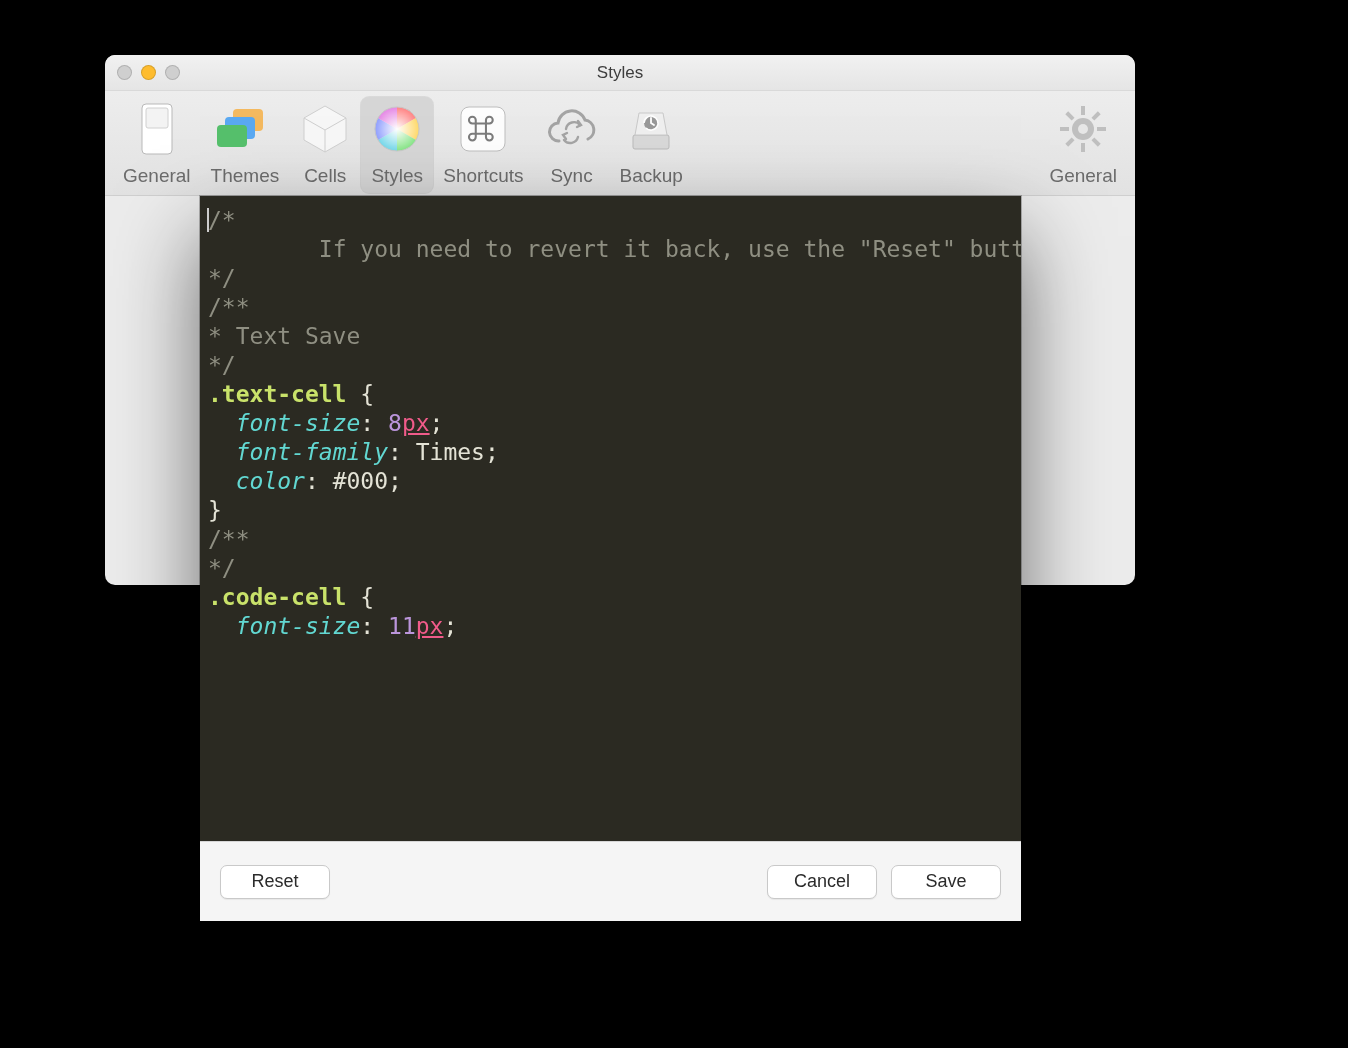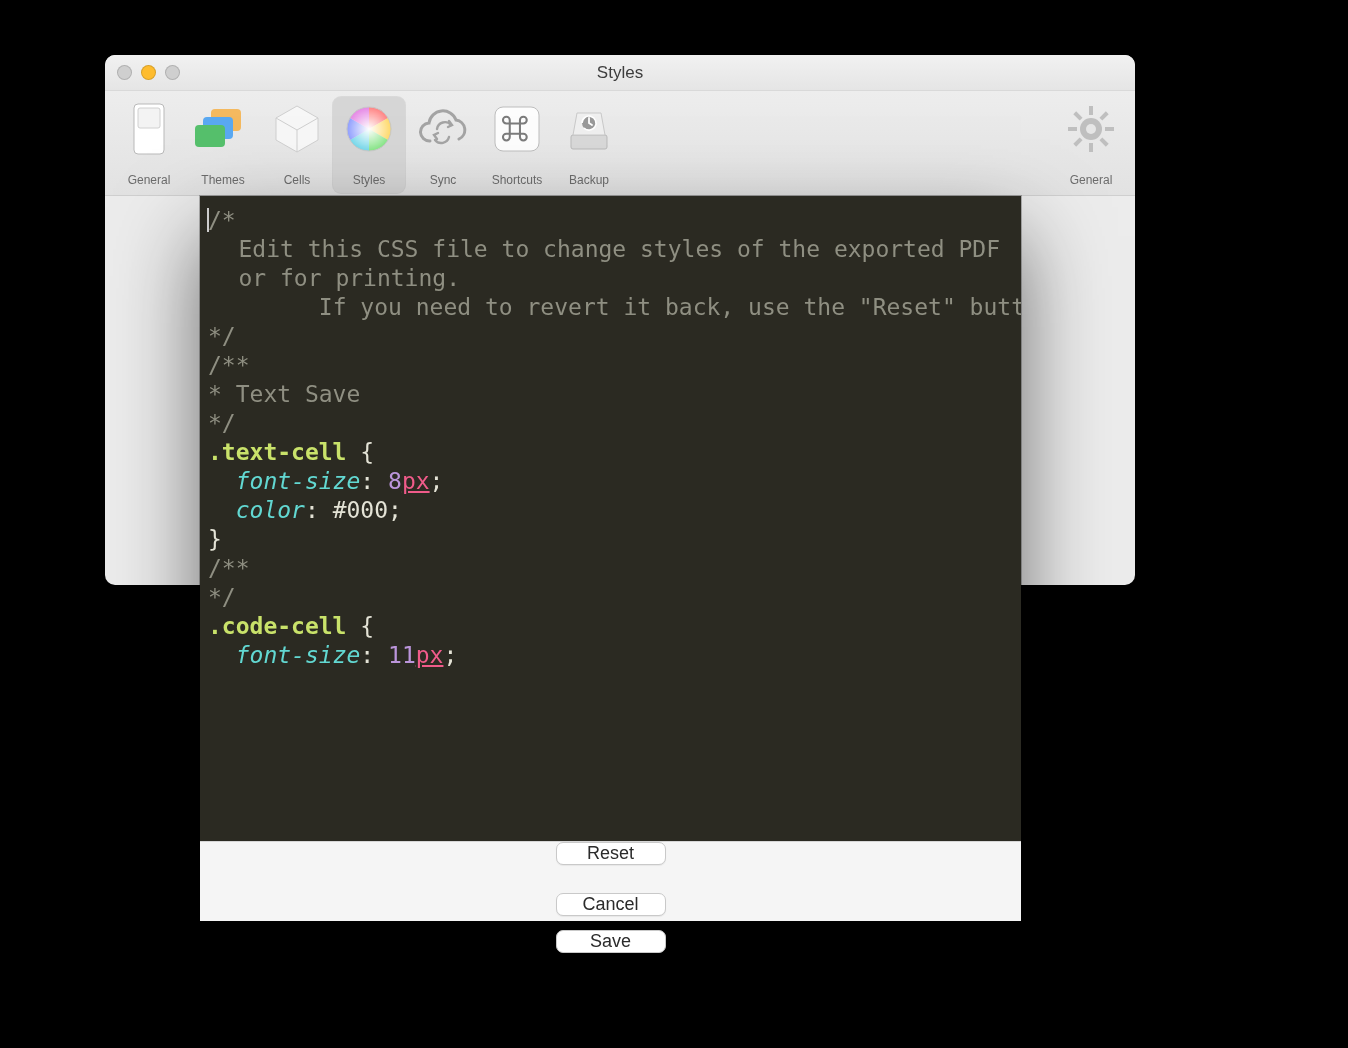--- a/index.html
+++ b/index.html
@@ -59,21 +59,21 @@
     border-bottom:1px solid var(--border);
     display:flex;align-items:stretch;padding:6px 8px 2px;
   }
   .tab{
     display:flex;flex-direction:column;align-items:center;justify-content:flex-start;
     padding:4px 10px 0;border-radius:8px;
     min-width:72px;
   }
   .tab.selected{background:var(--tab-sel);box-shadow:0 0 0 1px rgba(0,0,0,.08);}
   .tab .ic{height:56px;display:flex;align-items:center;justify-content:center;}
-  .tab .lbl{font-size:12px;color:var(--toolbar-text);margin-top:auto;padding-bottom:6px;text-align:center;white-space:nowrap;}
+  .tab .lbl{font-size:19px;color:var(--toolbar-text);margin-top:auto;padding-bottom:6px;text-align:center;white-space:nowrap;}
   .spacer{flex:1;}
   
 
   
   .overlay{
     position:absolute;
     left:200px; top:196px; 
     width:821px; height:725px;
     display:flex;flex-direction:column;
     box-shadow: 0 40px 80px rgba(0,0,0,.55), 0 0 0 1px rgba(0,0,0,.25);
@@ -98,21 +98,20 @@
   .punc{color:var(--c-val);}
   .val{color:var(--c-val);}
   .wrap{white-space:pre-wrap;}
   .footer{
     height:var(--footer-h);
     background:var(--footer-bg);
     border-top:1px solid #d6d6d6;
     display:flex;align-items:center;
     padding:0 20px;
     gap:14px;
-    flex-direction:column;
   }
   .footer .gap{flex:1;}
   .btn{
     height:34px;min-width:110px;padding:0 22px;
     background:var(--btn-bg);
     border:1px solid var(--btn-border);
     border-radius:7px;
     font-size:18px;color:#2b2b2b;
     box-shadow:0 1px 1px rgba(0,0,0,.06);
     display:flex;align-items:center;justify-content:center;
@@ -185,38 +184,38 @@
           </g>
           <circle cx="24" cy="24" r="22" fill="url(#g1)"></circle>
           <circle cx="24" cy="24" r="22" fill="none" stroke="#c8c8c8"></circle>
         </svg>
       </div>
       <div class="lbl">Styles</div>
     </div>
 
     <div class="tab">
       <div class="ic">
+        <svg width="46" height="46" viewBox="0 0 46 46">
+          <rect x="1" y="1" width="44" height="44" rx="8" fill="#fdfdfd" stroke="#bdbdbd"></rect>
+          <path d="M15 13a4 4 0 1 0-4 4h4v12h-4a4 4 0 1 0 4 4v-4h12v4a4 4 0 1 0 4-4h-4V17h4a4 4 0 1 0-4-4v4H15v-4z" transform="translate(3,3) scale(0.85)" fill="none" stroke="#7c7c7c" stroke-width="2.4"></path>
+        </svg>
+      </div>
+      <div class="lbl">Shortcuts</div>
+    </div>
+
+    <div class="tab">
+      <div class="ic">
         <svg width="56" height="40" viewBox="0 0 56 40">
           <path d="M44 30a10 10 0 0 0-3-19 14 14 0 0 0-27 3 9 9 0 0 0 1 18" fill="none" stroke="#a4a4a4" stroke-width="3" stroke-linecap="round"></path>
           <path d="M22 20a8 8 0 0 1 14-4m-2 12a8 8 0 0 1-14 3" fill="none" stroke="#a4a4a4" stroke-width="2.4" stroke-linecap="round"></path>
           <polyline points="34,12 37,16 33,18" fill="none" stroke="#a4a4a4" stroke-width="2.4" stroke-linecap="round"></polyline>
           <polyline points="22,30 19,26 23,24" fill="none" stroke="#a4a4a4" stroke-width="2.4" stroke-linecap="round"></polyline>
         </svg>
       </div>
       <div class="lbl">Sync</div>
-    </div>
-
-    <div class="tab">
-      <div class="ic">
-        <svg width="46" height="46" viewBox="0 0 46 46">
-          <rect x="1" y="1" width="44" height="44" rx="8" fill="#fdfdfd" stroke="#bdbdbd"></rect>
-          <path d="M15 13a4 4 0 1 0-4 4h4v12h-4a4 4 0 1 0 4 4v-4h12v4a4 4 0 1 0 4-4h-4V17h4a4 4 0 1 0-4-4v4H15v-4z" transform="translate(3,3) scale(0.85)" fill="none" stroke="#7c7c7c" stroke-width="2.4"></path>
-        </svg>
-      </div>
-      <div class="lbl">Shortcuts</div>
     </div>
 
     <div class="tab">
       <div class="ic">
         <svg width="48" height="48" viewBox="0 0 48 48">
           <rect x="6" y="30" width="36" height="14" rx="2" fill="#d8d8d8" stroke="#b9b9b9"></rect>
           <polygon points="8,30 40,30 36,8 12,8" fill="#efefef" stroke="#c9c9c9"></polygon>
           <circle cx="24" cy="18" r="7" fill="#999"></circle>
           <path d="M24 13v5l3 2" stroke="#fff" stroke-width="1.8" fill="none" stroke-linecap="round"></path>
           <path d="M17 18a7 7 0 1 1 2 5" fill="none" stroke="#fff" stroke-width="1.6"></path>
@@ -248,30 +247,30 @@
       </div>
       <div class="lbl">General</div>
     </div>
   </div>
 </div>
 
 <div class="overlay">
   <div class="editor" id="editor">
     <div class="caret"></div>
   <div class="line"><span class="cmt">/*</span></div>
-      <div class="line wrap" style="white-space: pre-wrap; padding-left: 2.2ch; text-indent: -2.2ch;"><span class="cmt wrap">	Edit this CSS file to change styles of the exported PDF or for printing.</span></div>
       <div class="line"><span class="cmt">	If you need to revert it back, use the "Reset" button.</span></div>
       <div class="line"><span class="cmt">*/</span></div>
       <div class="line"><span class="cmt"></span></div>
       <div class="line"><span class="cmt">/**</span></div>
       <div class="line"><span class="cmt">* Text Save</span></div>
       <div class="line"><span class="cmt">*/</span></div>
       <div class="line"><span class="cmt"></span></div>
       <div class="line"><span class="sel">.text-cell</span><span class="punc"> {</span></div>
       <div class="line"><span class="punc">  </span><span class="prop">font-size</span><span class="punc">: </span><span class="num">8</span><span class="unit">px</span><span class="punc">;</span></div>
+      <div class="line"><span class="punc">  </span><span class="prop">font-family</span><span class="punc">: </span><span class="val">Times</span><span class="punc">;</span></div>
       <div class="line"><span class="punc">  </span><span class="prop">color</span><span class="punc">: </span><span class="val">#000</span><span class="punc">;</span></div>
       <div class="line"><span class="punc">}</span></div>
       <div class="line"><span class="cmt"></span></div>
       <div class="line"><span class="cmt">/**</span></div>
       <div class="line"><span class="cmt">*/</span></div>
       <div class="line"><span class="cmt"></span></div>
       <div class="line"><span class="sel">.code-cell</span><span class="punc"> {</span></div>
       <div class="line"><span class="punc">  </span><span class="prop">font-size</span><span class="punc">: </span><span class="num">11</span><span class="unit">px</span><span class="punc">;</span></div>
     </div>
   <div class="footer">

